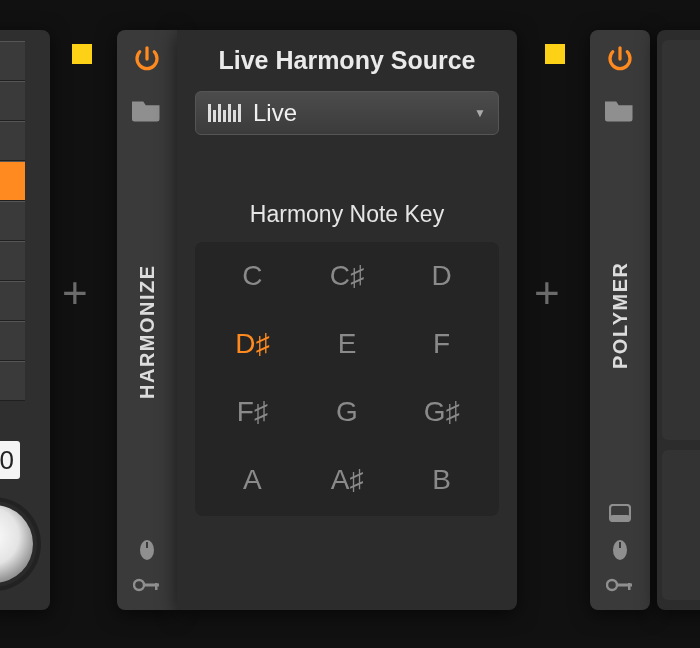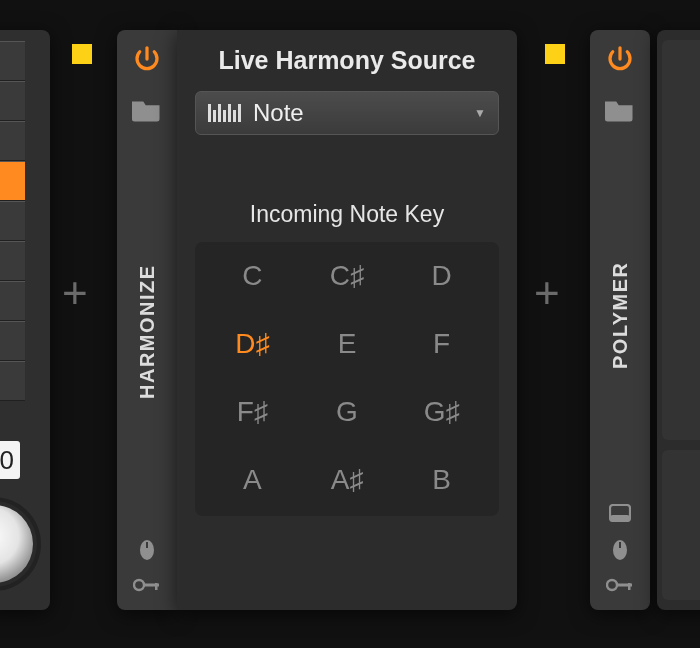--- a/index.html
+++ b/index.html
@@ -213,25 +213,25 @@
     <div class="dropdown">
       <div class="kbd-icon">
         <span></span>
           <span></span>
           <span></span>
           <span></span>
           <span></span>
           <span></span>
           <span></span>
       </div>
-      <div class="dd-label">Note</div>
+      <div class="dd-label">Live</div>
       <div class="dd-caret">▼</div>
     </div>
 
-    <div class="section-title">Incoming Note Key</div>
+    <div class="section-title">Harmony Note Key</div>
     <div class="note-grid" id="note-grid">
         <div class="note-cell">C</div>
         <div class="note-cell">C♯</div>
         <div class="note-cell">D</div>
         <div class="note-cell selected">D♯</div>
         <div class="note-cell">E</div>
         <div class="note-cell">F</div>
         <div class="note-cell">F♯</div>
         <div class="note-cell">G</div>
         <div class="note-cell">G♯</div>

